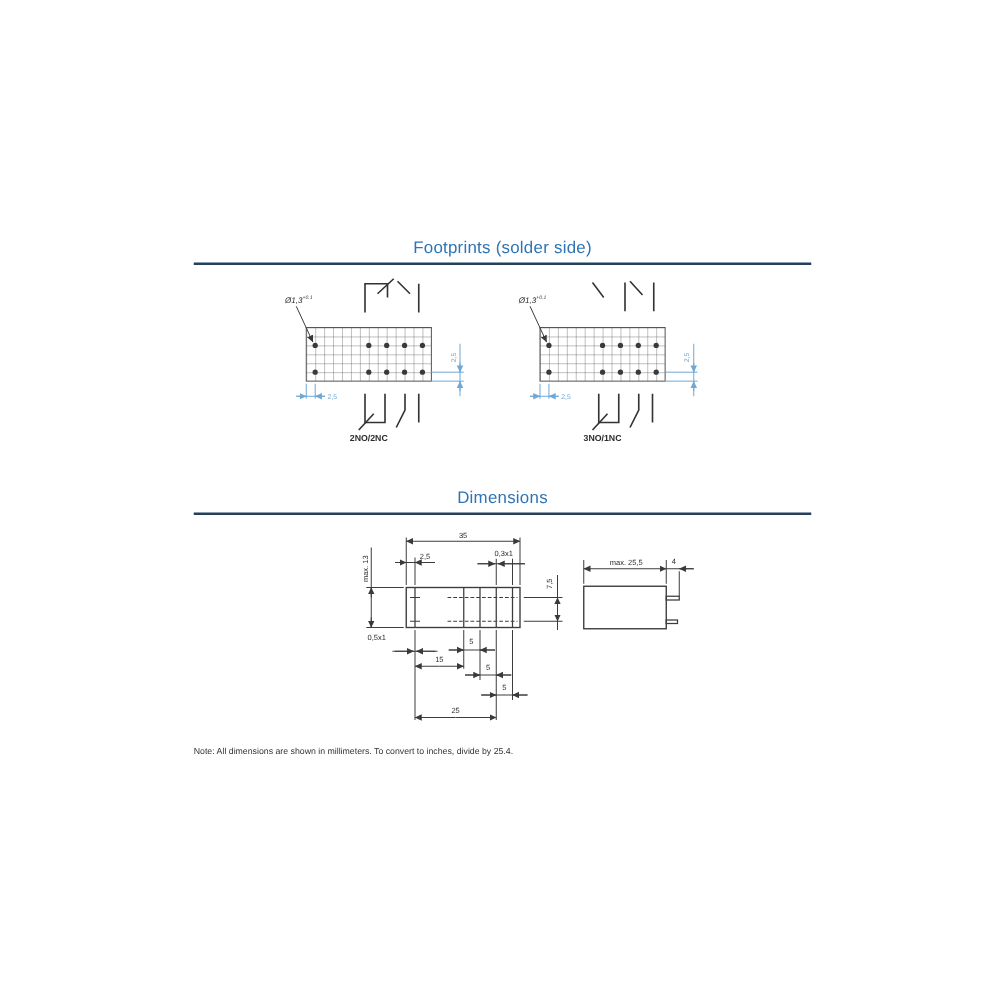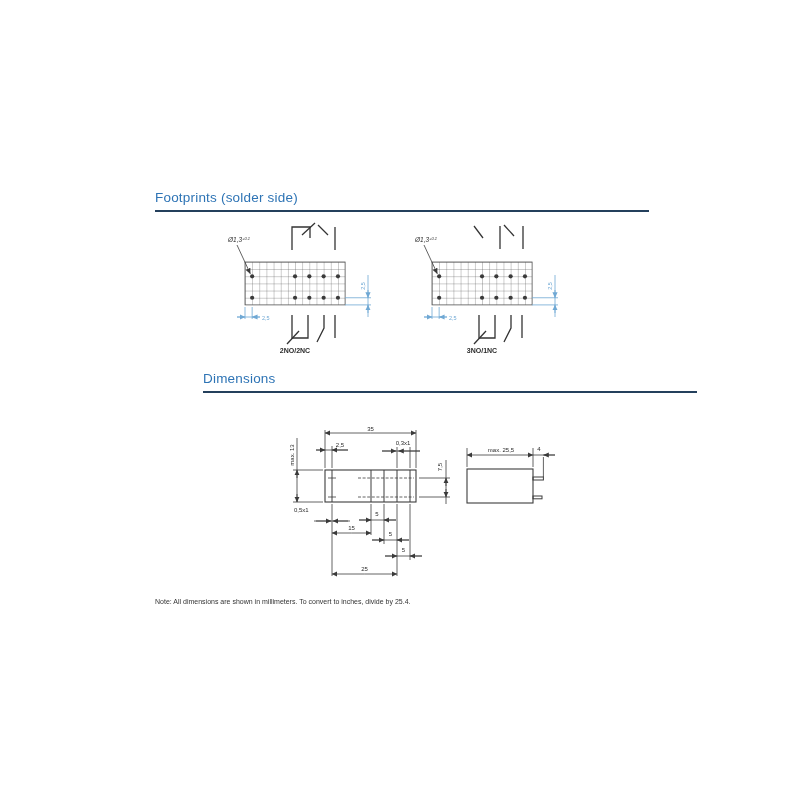--- a/index.html
+++ b/index.html
@@ -1,22 +1,22 @@
 <!DOCTYPE html>
 <html><head>
 <meta charset="utf-8">
 <style>
   html,body{margin:0;padding:0;background:#ffffff;}
   #page{position:relative;width:800px;height:800px;background:#ffffff;overflow:hidden;
         font-family:"Liberation Sans",sans-serif;}
   .section-head{position:absolute;left:155px;width:494px;color:#2e74b5;
                 font-size:13.5px;font-weight:400;letter-spacing:.2px;
-                border-bottom:2px solid #24405c;padding-bottom:5px;}
+                border-bottom:2px solid #24405c;padding-bottom:5px;text-align:center;}
   #footprints-head{top:190px;}
-  #dimensions-head{top:371px;margin-left:48px;}
+  #dimensions-head{top:390px;}
   svg{position:absolute;overflow:visible;}
   svg text{font-family:"Liberation Sans",sans-serif;fill:#2b2b2b;}
   .dimtxt{font-size:6px;}
   .bluetxt{font-size:5.5px;fill:#6fa8d4;}
   .fpname{font-size:7px;font-weight:bold;}
   .diatxt{font-size:6.5px;font-style:italic;}
   #note{position:absolute;left:155px;top:598px;width:460px;font-size:7px;color:#333;}
   .thin{stroke:#3c3c3c;stroke-width:0.8;fill:none;}
   .body{stroke:#3c3c3c;stroke-width:1.1;fill:none;}
   .pin{stroke:#3c3c3c;stroke-width:1;fill:none;}

